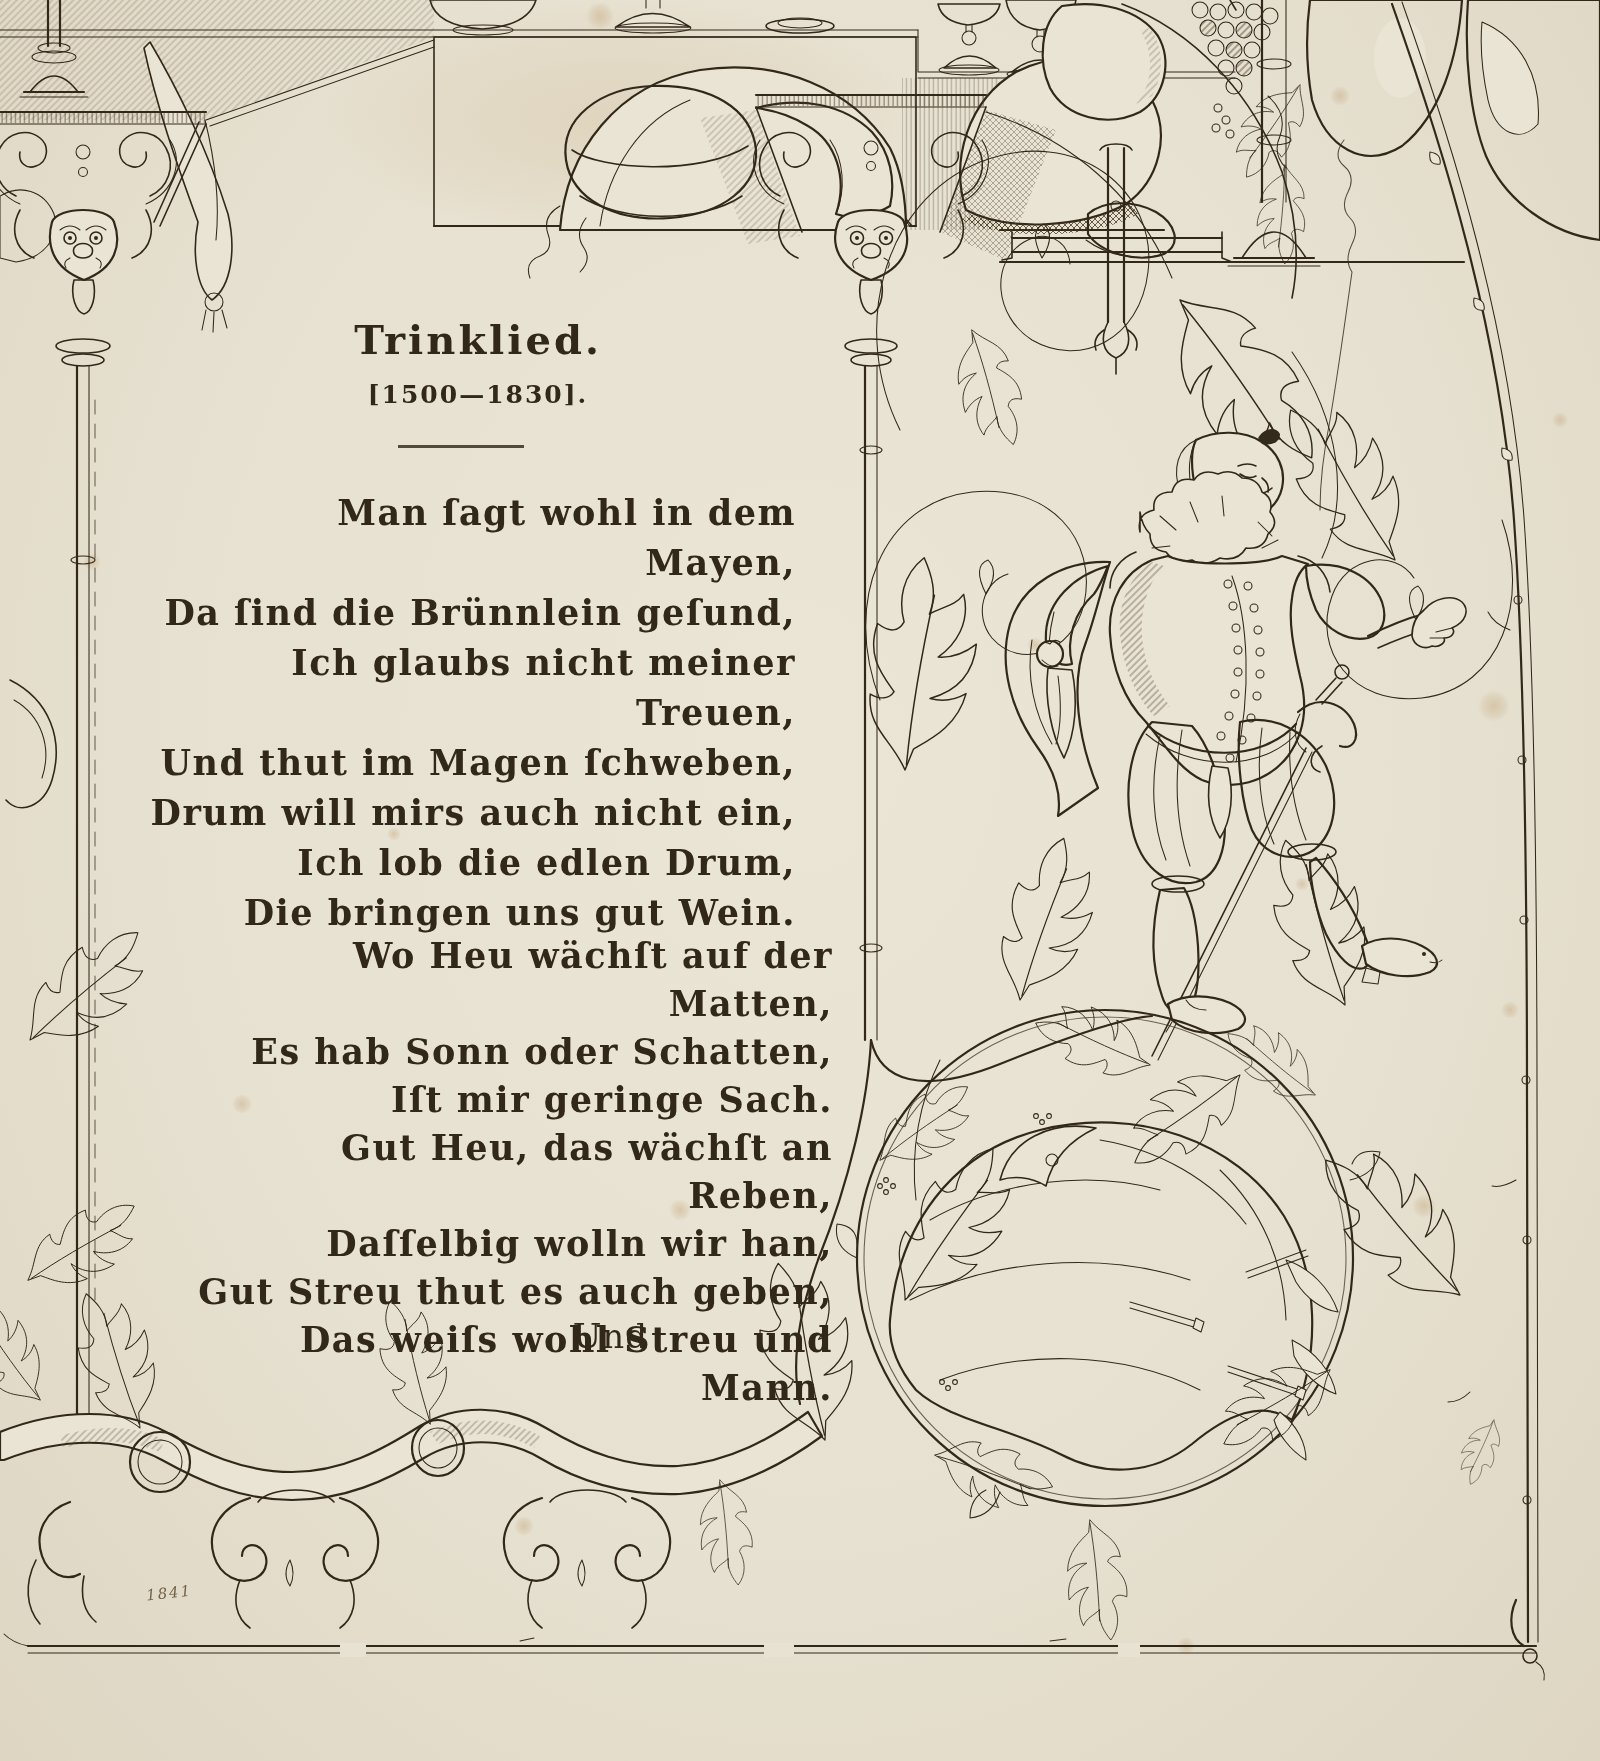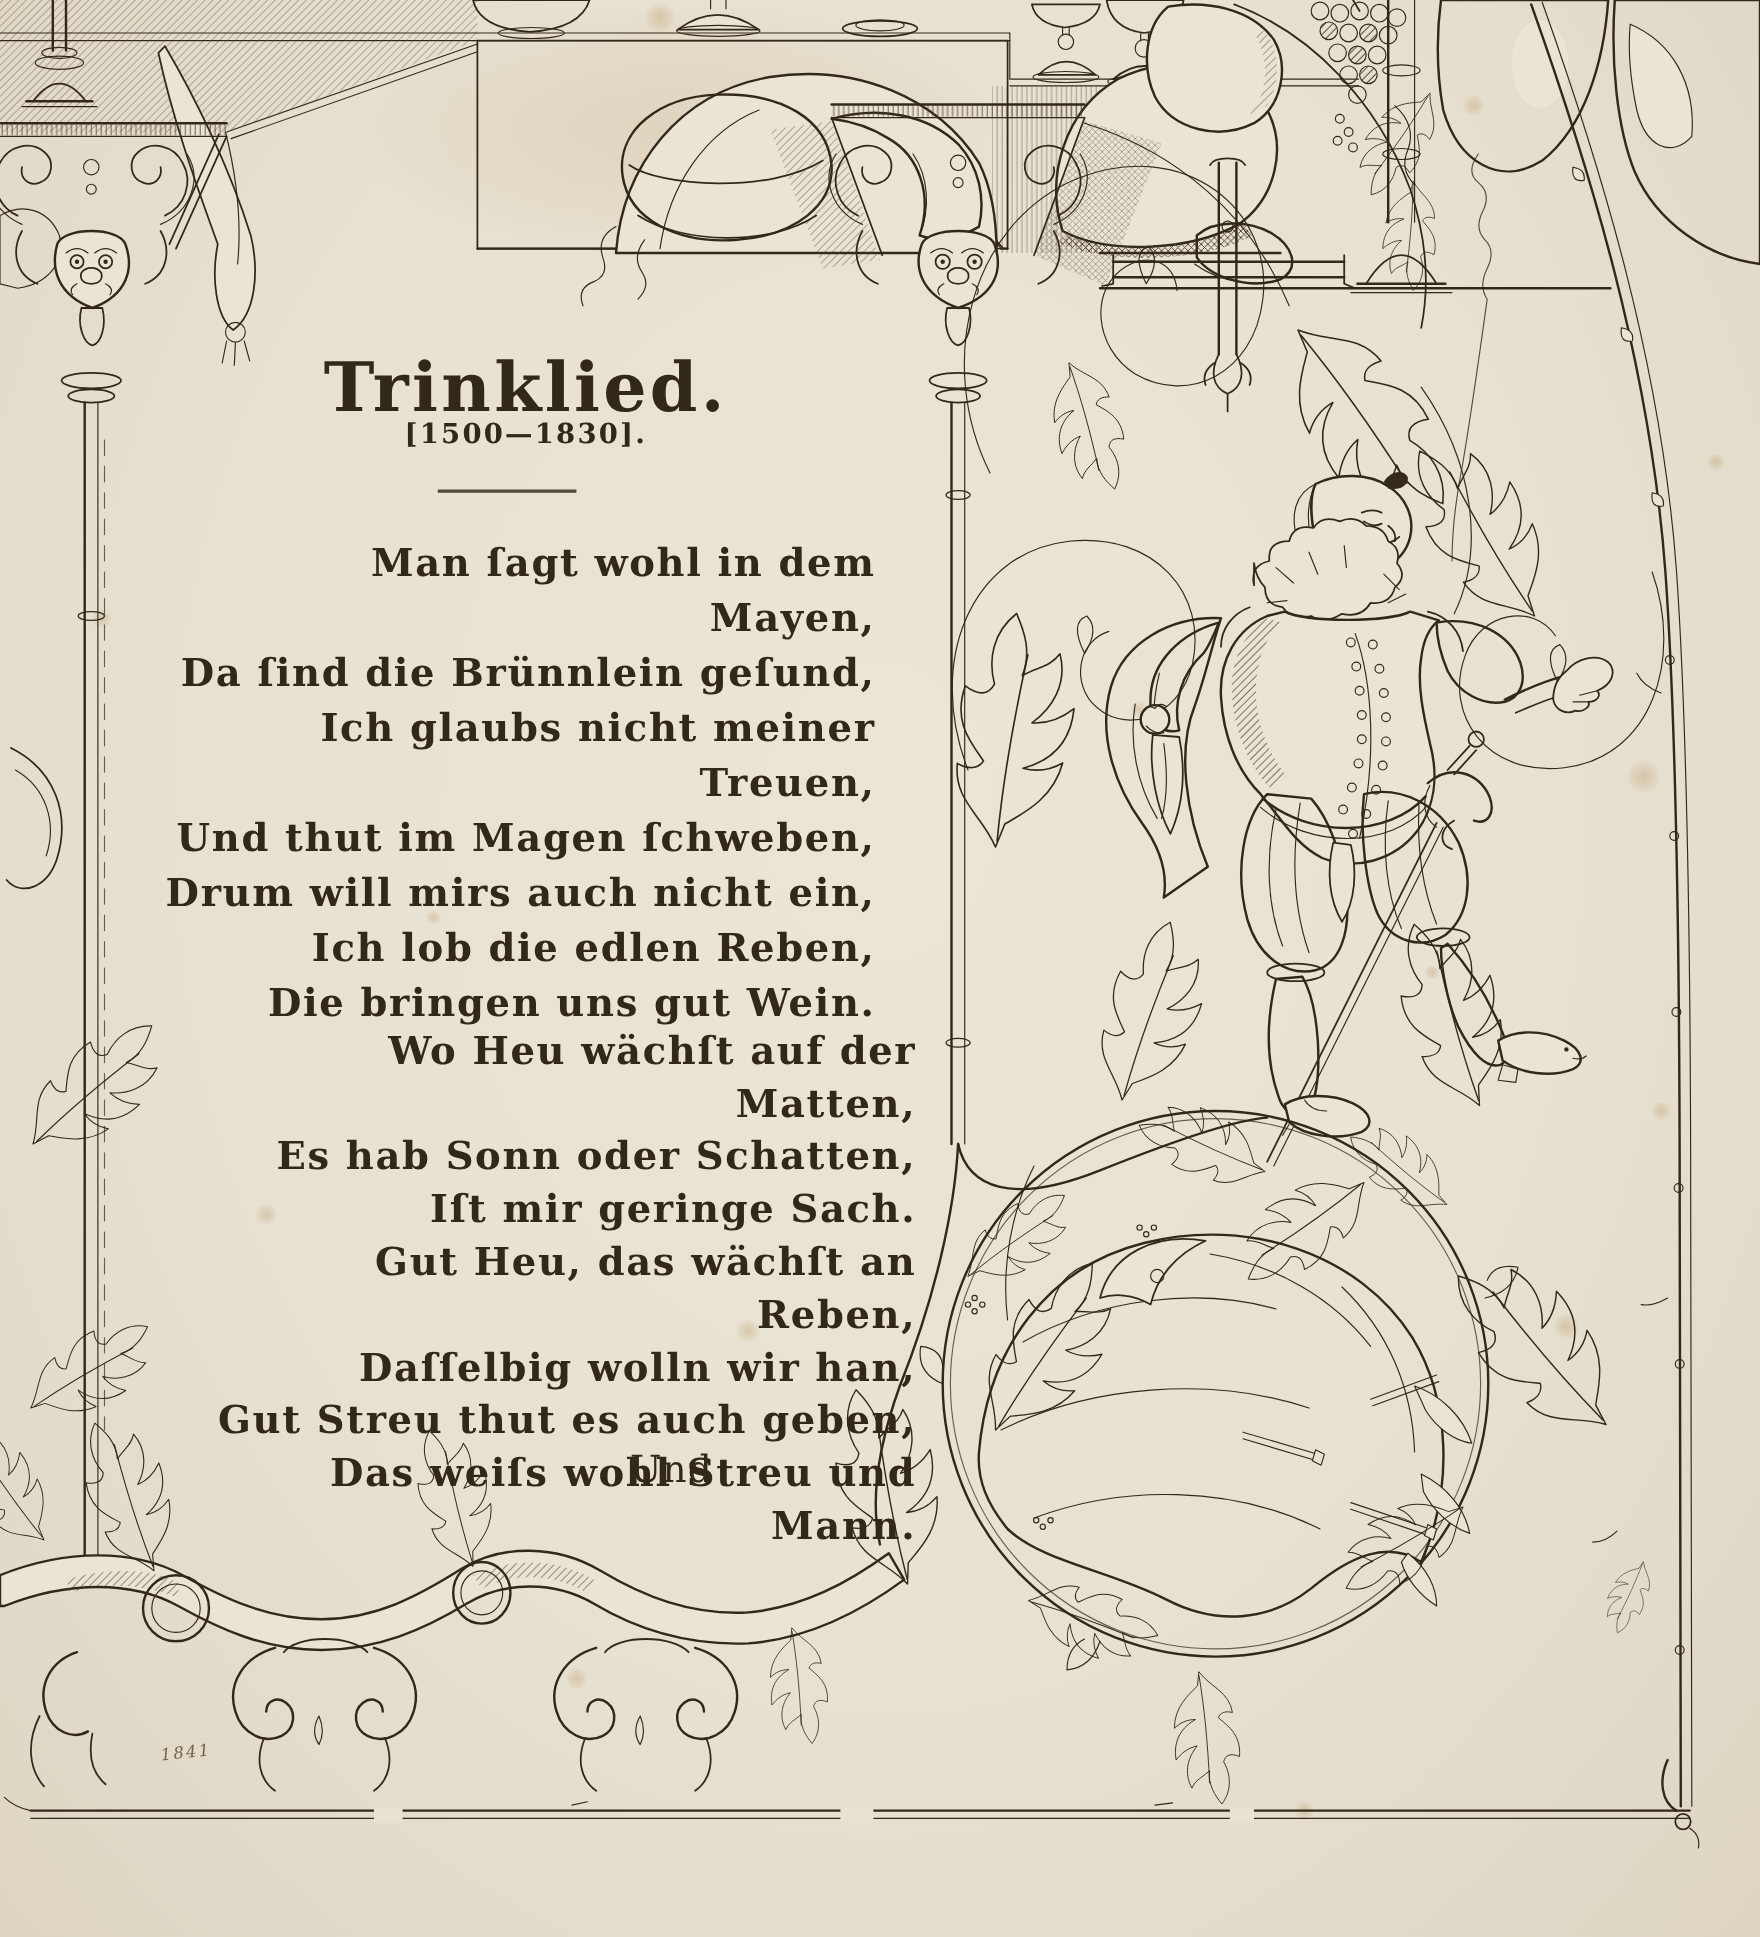--- a/index.html
+++ b/index.html
@@ -4,21 +4,21 @@
 <style>
   html,body{margin:0;padding:0;background:#cfc8b6;}
   .stage{position:relative;width:1600px;height:1761px;overflow:hidden;
          background:radial-gradient(ellipse at 50% 42%, #ebe5d6 0%, #e7e1d1 55%, #ded6c3 100%);
          font-family:"DejaVu Serif","Liberation Serif",serif;color:#32281a;}
   .stage svg{position:absolute;left:0;top:0;}
   .k{stroke:#32281a;fill:none;stroke-linecap:round;stroke-linejoin:round;}
   .w1{stroke-width:1.05;}.w15{stroke-width:1.6;}.w2{stroke-width:2.2;}
   .fp{fill:#eae4d5;}
   .txt{position:absolute;z-index:5;}
-  .title{left:148px;top:316px;width:660px;text-align:center;font-size:62px;font-weight:bold;
+  .title{left:148px;top:316px;width:660px;text-align:center;font-size:40px;font-weight:bold;
          letter-spacing:3px;}
   .daterange{left:148px;top:380px;width:660px;text-align:center;font-size:25px;font-weight:bold;
          letter-spacing:2px;}
   .divider{position:absolute;left:398px;top:445px;width:126px;height:2.5px;background:#3a2f1e;
          opacity:.85;z-index:5;}
   .stanza{left:148px;width:648px;font-weight:bold;text-align:right;}
   .s1{top:488px;font-size:35px;line-height:50px;letter-spacing:1.5px;}
   .s2{top:932px;font-size:35px;line-height:48px;letter-spacing:1.5px;margin-left:37px;}
   .stanza .vline:first-child{text-indent:38px;}
   .catchword{left:348px;top:1316px;width:300px;text-align:right;font-size:34px;font-weight:normal;
@@ -478,21 +478,21 @@
 <div class="txt title">Trinklied.</div>
 <div class="txt daterange">[1500—1830].</div>
 <div class="divider"></div>
 
 <div class="txt stanza s1">
   <div class="vline">Man ſagt wohl in dem Mayen,</div>
   <div class="vline">Da ſind die Brünnlein geſund,</div>
   <div class="vline">Ich glaubs nicht meiner Treuen,</div>
   <div class="vline">Und thut im Magen ſchweben,</div>
   <div class="vline">Drum will mirs auch nicht ein,</div>
-  <div class="vline">Ich lob die edlen Reben,</div>
+  <div class="vline">Ich lob die edlen Drum,</div>
   <div class="vline">Die bringen uns gut Wein.</div>
 </div>
 
 <div class="txt stanza s2">
   <div class="vline">Wo Heu wächſt auf der Matten,</div>
   <div class="vline">Es hab Sonn oder Schatten,</div>
   <div class="vline">Iſt mir geringe Sach.</div>
   <div class="vline">Gut Heu, das wächſt an Reben,</div>
   <div class="vline">Daſſelbig wolln wir han,</div>
   <div class="vline">Gut Streu thut es auch geben,</div>

